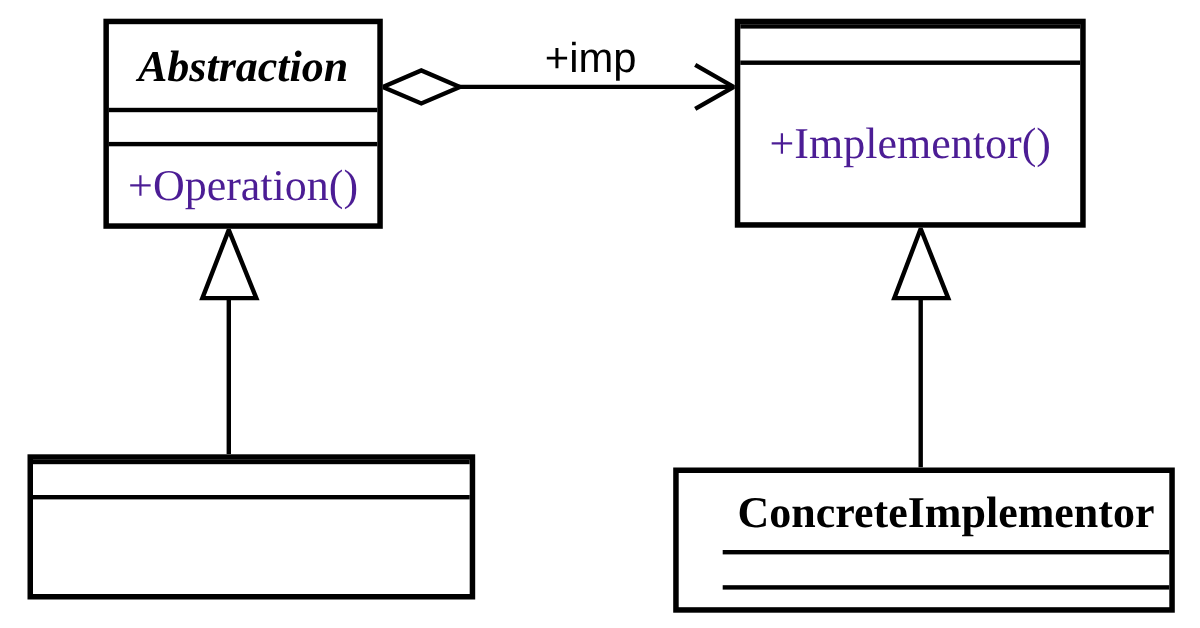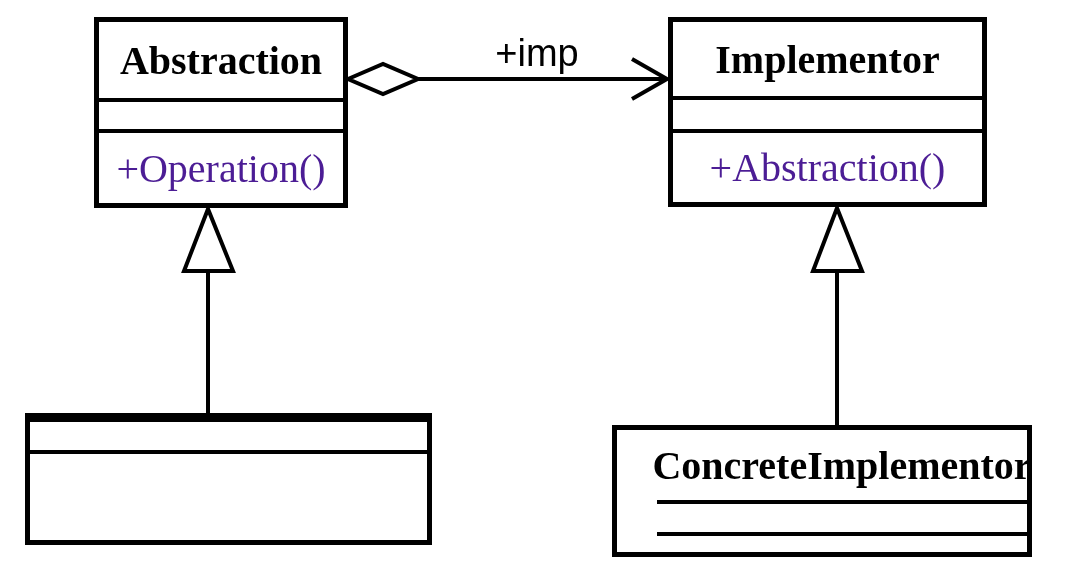--- a/index.html
+++ b/index.html
@@ -33,20 +33,21 @@
   .sec-title {
     display: flex;
     align-items: center;
     justify-content: center;
     font-weight: bold;
     font-size: 40px;
     color: #000000;
     white-space: nowrap;
   }
   .sec-title.abstract {
+    font-style: italic;
   }
   .sec-attrs {
     border-top: 4px solid #000000;
   }
   .sec-methods {
     border-top: 4px solid #000000;
     flex: 1;
     display: flex;
     align-items: center;
     justify-content: center;
@@ -62,21 +63,21 @@
   #class-abstraction .sec-attrs { height: 27px; }
 
   #class-implementor        { left: 668px; top: 17px;  width: 319px; height: 190px; }
   #class-implementor .sec-title { height: 74px; }
   #class-implementor .sec-attrs { height: 29px; }
 
   #class-refined-abstraction { left: 25px;  top: 413px; width: 407px; height: 132px; }
   #class-refined-abstraction .sec-title { height: 70px; }
   #class-refined-abstraction .sec-attrs { height: 28px; }
 
-  #class-concrete-implementor { left: 612px; top: 425px; width: 420px; height: 132px; padding-left: 40px; }
+  #class-concrete-implementor { left: 612px; top: 425px; width: 456px; height: 132px; padding-left: 40px; }
   #class-concrete-implementor .sec-title { height: 70px; }
   #class-concrete-implementor .sec-attrs { height: 28px; }
 
   .edge-label {
     position: absolute;
     left: 475px;
     top: 32px;
     width: 124px;
     text-align: center;
     font-family: "Liberation Sans", sans-serif;
@@ -115,24 +116,23 @@
 
   <div class="uml-class" id="class-abstraction">
     <div class="sec-title abstract">Abstraction</div>
     <div class="sec-attrs"></div>
     <div class="sec-methods">
       <span class="method-text">+Operation()</span>
     </div>
   </div>
 
   <div class="uml-class" id="class-implementor">
-    <div class="sec-title abstract">Implementor</div>
     <div class="sec-attrs"></div>
     <div class="sec-methods">
-      <span class="method-text">+Abstraction()</span>
+      <span class="method-text">+Implementor()</span>
     </div>
   </div>
 
   <div class="uml-class" id="class-refined-abstraction">
     <div class="sec-attrs"></div>
     <div class="sec-methods"></div>
   </div>
 
   <div class="uml-class" id="class-concrete-implementor">
     <div class="sec-title">ConcreteImplementor</div>

